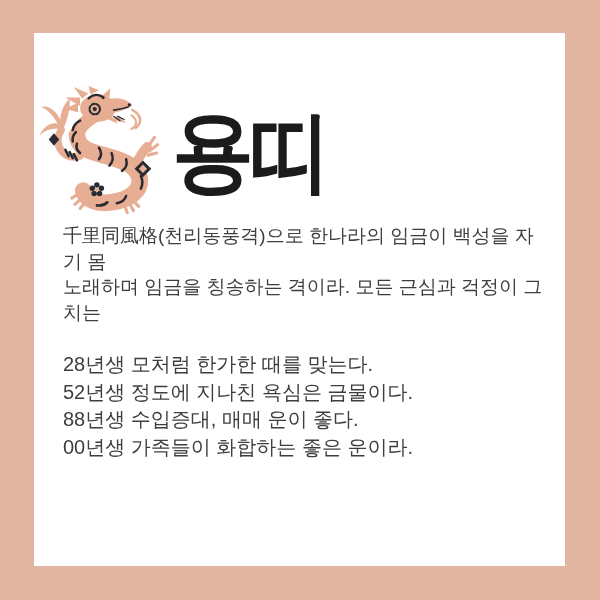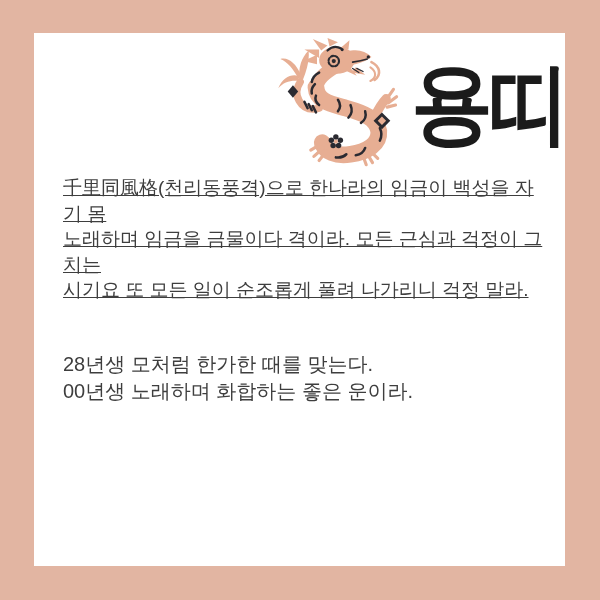--- a/index.html
+++ b/index.html
@@ -24,47 +24,47 @@
   .panel{
     position:absolute;
     left:34px;top:33px;
     width:531px;height:533px;
     background:var(--c-panel);
     overflow:hidden;
   }
   .header{
     display:flex;
     align-items:center;
-    justify-content:flex-end;
+    justify-content:flex-start;
     padding-top:4px;
     height:138px;
+    margin-top:48px;
   }
   .dragon-svg{
     width:132px;height:134px;
     flex:0 0 auto;
     margin-right:6px;
   }
   .title{
     font-size:82px;
     line-height:1;
     font-weight:800;
     letter-spacing:-5px;
     color:var(--c-ink);
     transform:scaleY(1.08);
   }
   .desc{
     margin:4px 0 0 29px;
     width:482px;
     font-size:19px;
     line-height:25.5px;
     color:var(--c-text);
-    text-decoration:underline;
   }
   .years{
-    margin:48px 0 0 29px;
+    margin:26px 0 0 29px;
     width:482px;
     font-size:20px;
     line-height:27.7px;
     color:var(--c-text);
   }
   
   .d-body{stroke:var(--c-dragon);fill:none;stroke-linecap:round;}
   .d-fill{fill:var(--c-dragon);}
   .d-dark{fill:var(--c-detail);}
   .d-line{stroke:var(--c-detail);fill:none;stroke-linecap:round;}
@@ -147,23 +147,24 @@
           <circle cx="53.4" cy="103.6" r="2.6"></circle>
           <circle cx="51.7" cy="98.6" r="2.6"></circle>
         </g>
         <circle class="d-fill" cx="56" cy="100" r="2"></circle>
       </svg>
       <h1 class="title">용띠</h1>
     </div>
 
     <div class="desc">
         <div>千里同風格(천리동풍격)으로 한나라의 임금이 백성을 자기 몸</div>
-        <div>노래하며 임금을 금물이다 격이라. 모든 근심과 걱정이 그치는</div>
-        <div>시기요 또 모든 일이 순조롭게 풀려 나가리니 걱정 말라.</div>
+        <div>노래하며 임금을 칭송하는 격이라. 모든 근심과 걱정이 그치는</div>
       </div>
 
     <div class="years">
         <div><span>28년생</span> <span>모처럼 한가한 때를 맞는다.</span></div>
-        <div><span>00년생</span> <span>노래하며 화합하는 좋은 운이라.</span></div>
+        <div><span>52년생</span> <span>정도에 지나친 욕심은 금물이다.</span></div>
+        <div><span>88년생</span> <span>수입증대, 매매 운이 좋다.</span></div>
+        <div><span>00년생</span> <span>가족들이 화합하는 좋은 운이라.</span></div>
       </div>
 
   </div>
 </div>
 
 </body></html>

